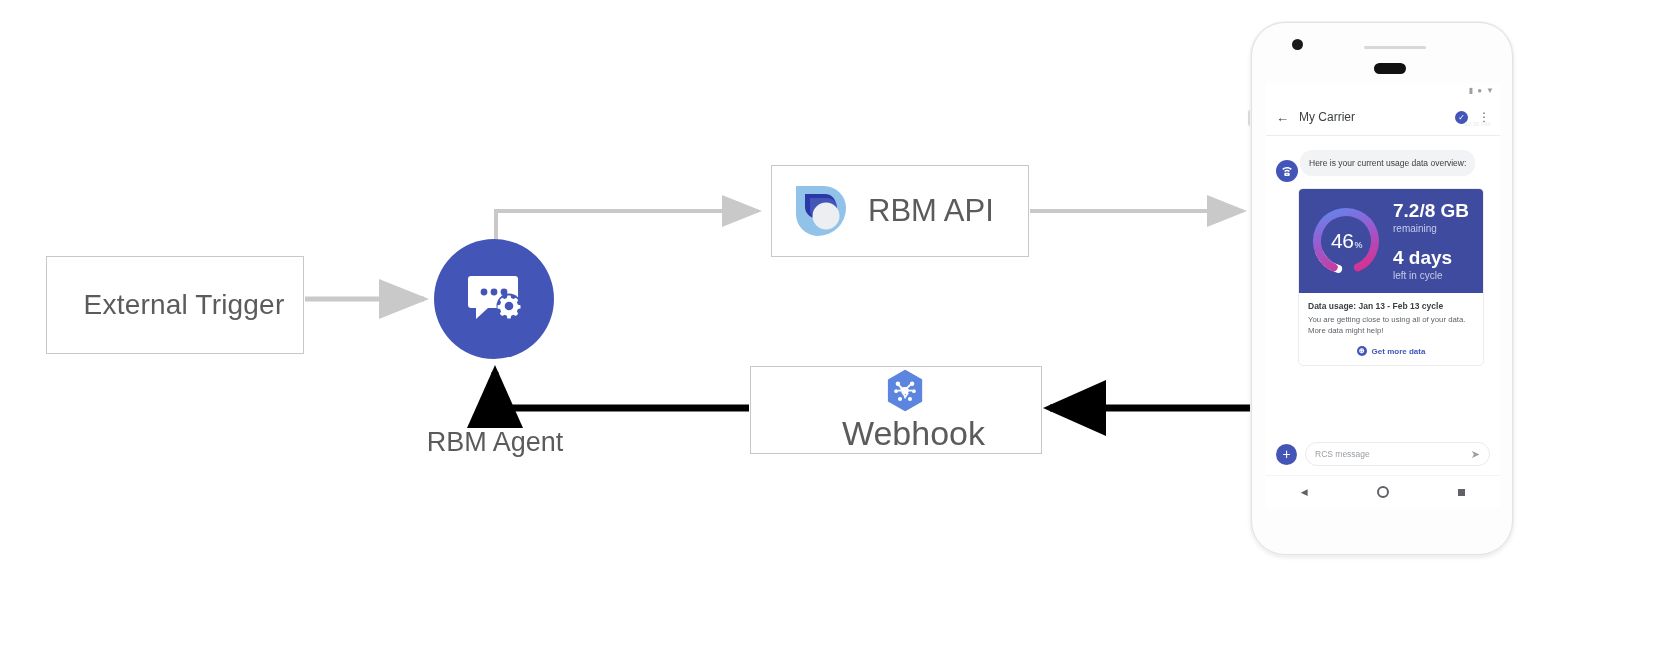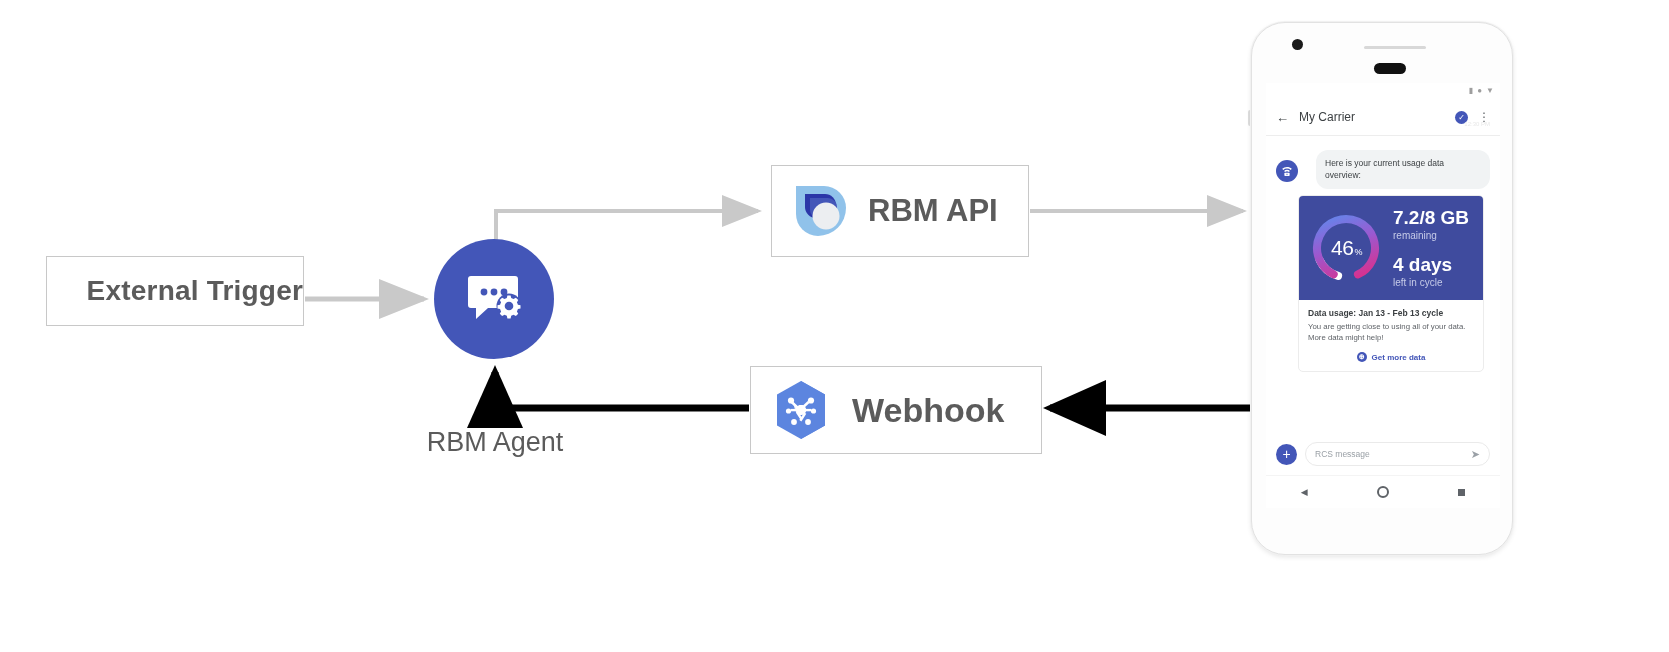--- a/index.html
+++ b/index.html
@@ -15,34 +15,34 @@
   
   .node-box{
     position:absolute;
     border:1px solid #c8c8c8;
     background:#ffffff;
     box-sizing:border-box;
     display:flex;align-items:center;
   }
   .node-label{
     color:#5b5b5b;
-    font-weight:700;
+    font-weight:400;
     white-space:nowrap;
   }
 
   
-  #ext-trigger{left:46px;top:256px;width:258px;height:70px;justify-content:flex-end;padding-left:18px;}
+  #ext-trigger{left:46px;top:256px;width:258px;height:98px;justify-content:center;padding-left:18px;}
   #ext-trigger .node-label{font-size:28px;letter-spacing:.2px;}
 
   
   #rbm-api{left:771px;top:165px;width:258px;height:92px;padding-left:16px;}
   #rbm-api .node-label{font-size:31px;margin-left:14px;}
 
   
-  #webhook{left:750px;top:366px;width:292px;height:88px;padding-left:17px;}
+  #webhook{left:750px;top:366px;width:292px;height:88px;padding-left:17px;flex-direction:column;}
   #webhook .node-label{font-size:34px;margin-left:18px;}
 
   
   #rbm-agent-circle{
     position:absolute;left:434px;top:239px;width:120px;height:120px;
     border-radius:50%;background:#4356b8;
     display:flex;align-items:center;justify-content:center;
   }
   #rbm-agent-caption{
     position:absolute;left:400px;top:418px;width:190px;text-align:center;
@@ -83,21 +83,21 @@
   .app-bar .title{font-size:12px;color:#3c4043;flex:1;}
   .icon-btn{color:#5f6368;font-size:12px;line-height:12px;}
   .shield{width:13px;height:13px;border-radius:50%;background:#4356b8;display:flex;align-items:center;justify-content:center;color:#fff;font-size:8px;}
   .back-arrow{font-size:13px;color:#3c4043;}
   .timestamp{
     position:absolute;right:10px;top:38px;font-size:6px;color:#e8e8e8;
   }
 
   .chat-area{position:relative;height:305px;background:#fff;padding:0;}
 
-  .msg-row{display:flex;align-items:flex-start;gap:18px;padding:14px 10px 0 10px;}
+  .msg-row{display:flex;align-items:flex-start;gap:2px;padding:14px 10px 0 10px;}
   .avatar{
     width:22px;height:22px;border-radius:50%;background:#4356b8;flex:0 0 22px;
     display:flex;align-items:center;justify-content:center;margin-top:10px;
   }
   .bubble{
     background:#f1f3f4;border-radius:12px;padding:7px 9px;font-size:8.5px;
     color:#3c4043;line-height:1.45;max-width:172px;
   }
 
   .rich-card{
@@ -115,21 +115,21 @@
   .gauge .pct sup{font-size:9px;vertical-align:baseline;position:relative;top:4px;left:1px;}
   .hero-right{color:#fff;flex:1;}
   .hero-big{font-size:19px;font-weight:bold;line-height:1.1;}
   .hero-small{font-size:10px;color:#c6cbe8;margin-top:1px;}
   .hero-gap{height:14px;}
 
   .card-body{padding:8px 9px 6px 9px;}
   .card-title{font-size:8.5px;font-weight:bold;color:#3c4043;margin-bottom:3px;}
   .card-text{font-size:7.8px;color:#5f6368;line-height:1.45;}
   .card-action{
-    display:flex;align-items:center;justify-content:center;gap:5px;
+    display:flex;align-items:flex-end;justify-content:center;gap:5px;
     padding:9px 0 3px 0;color:#4356b8;font-size:8px;font-weight:bold;
   }
   .globe{width:10px;height:10px;border-radius:50%;background:#4356b8;display:flex;align-items:center;justify-content:center;color:#fff;font-size:7px;}
 
   .composer{
     position:absolute;left:0;bottom:34px;width:234px;height:40px;
     display:flex;align-items:center;gap:8px;padding:0 10px;box-sizing:border-box;background:#fff;
   }
   .plus-btn{
     width:21px;height:21px;border-radius:50%;background:#4356b8;color:#fff;

